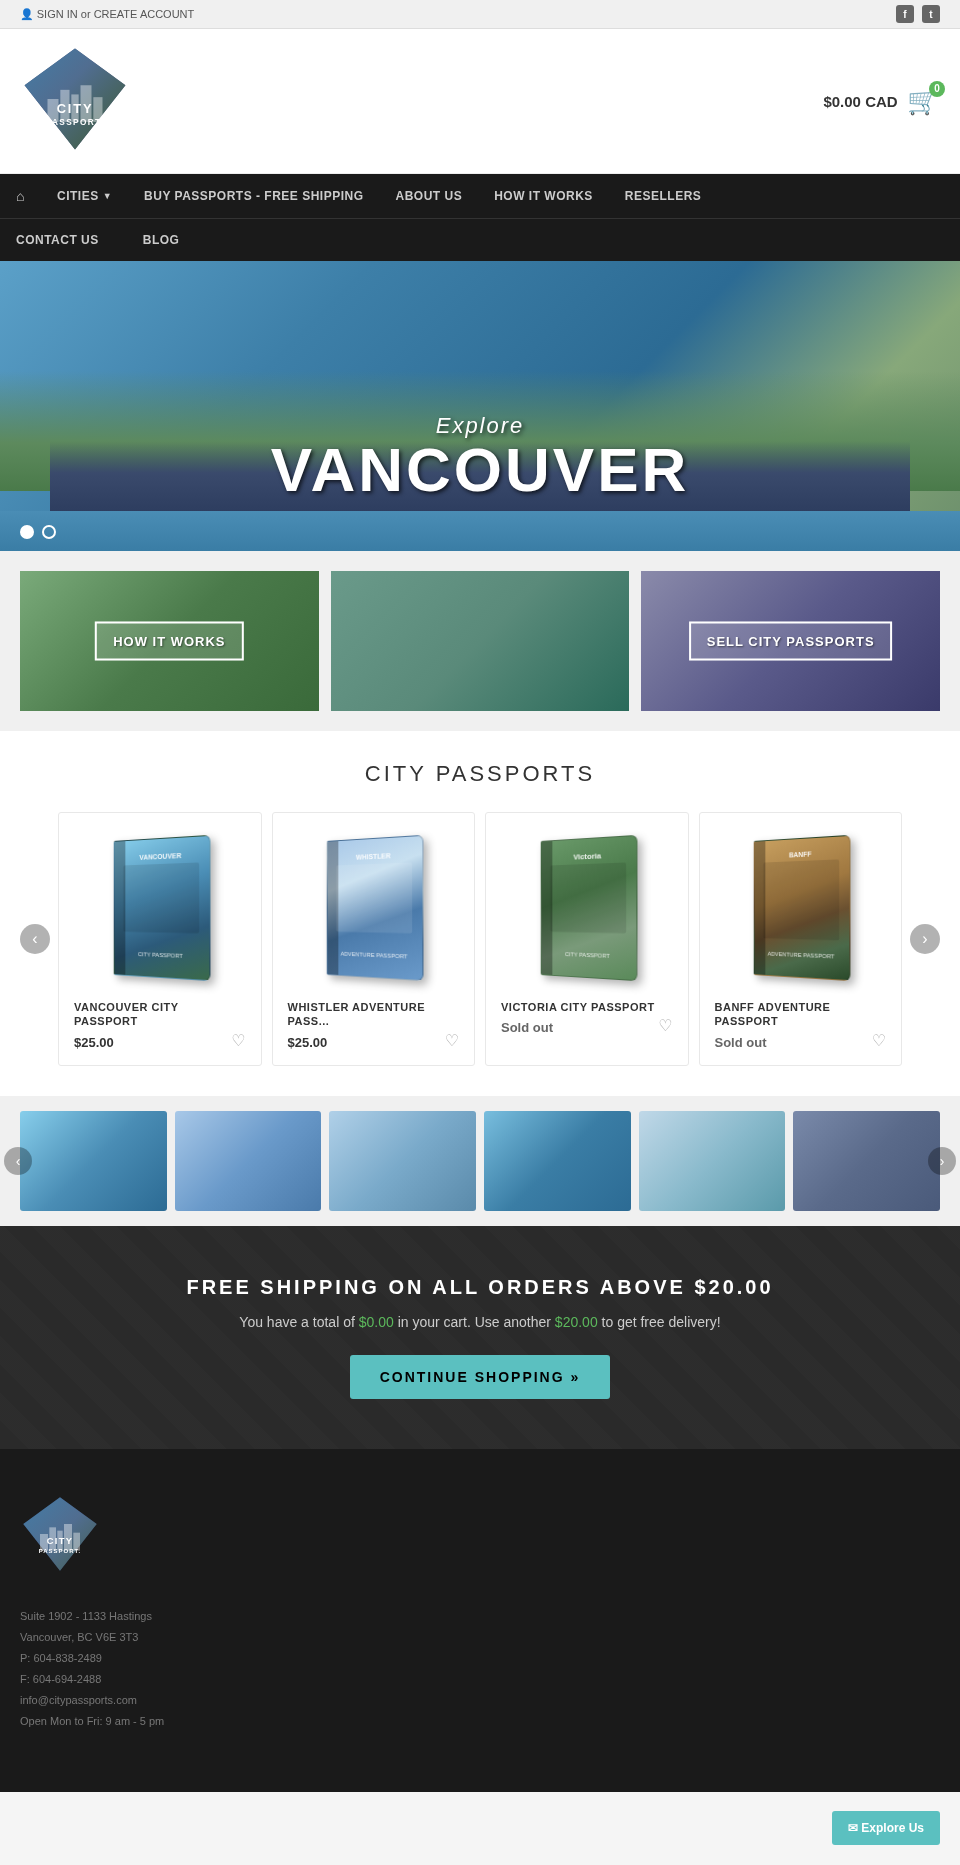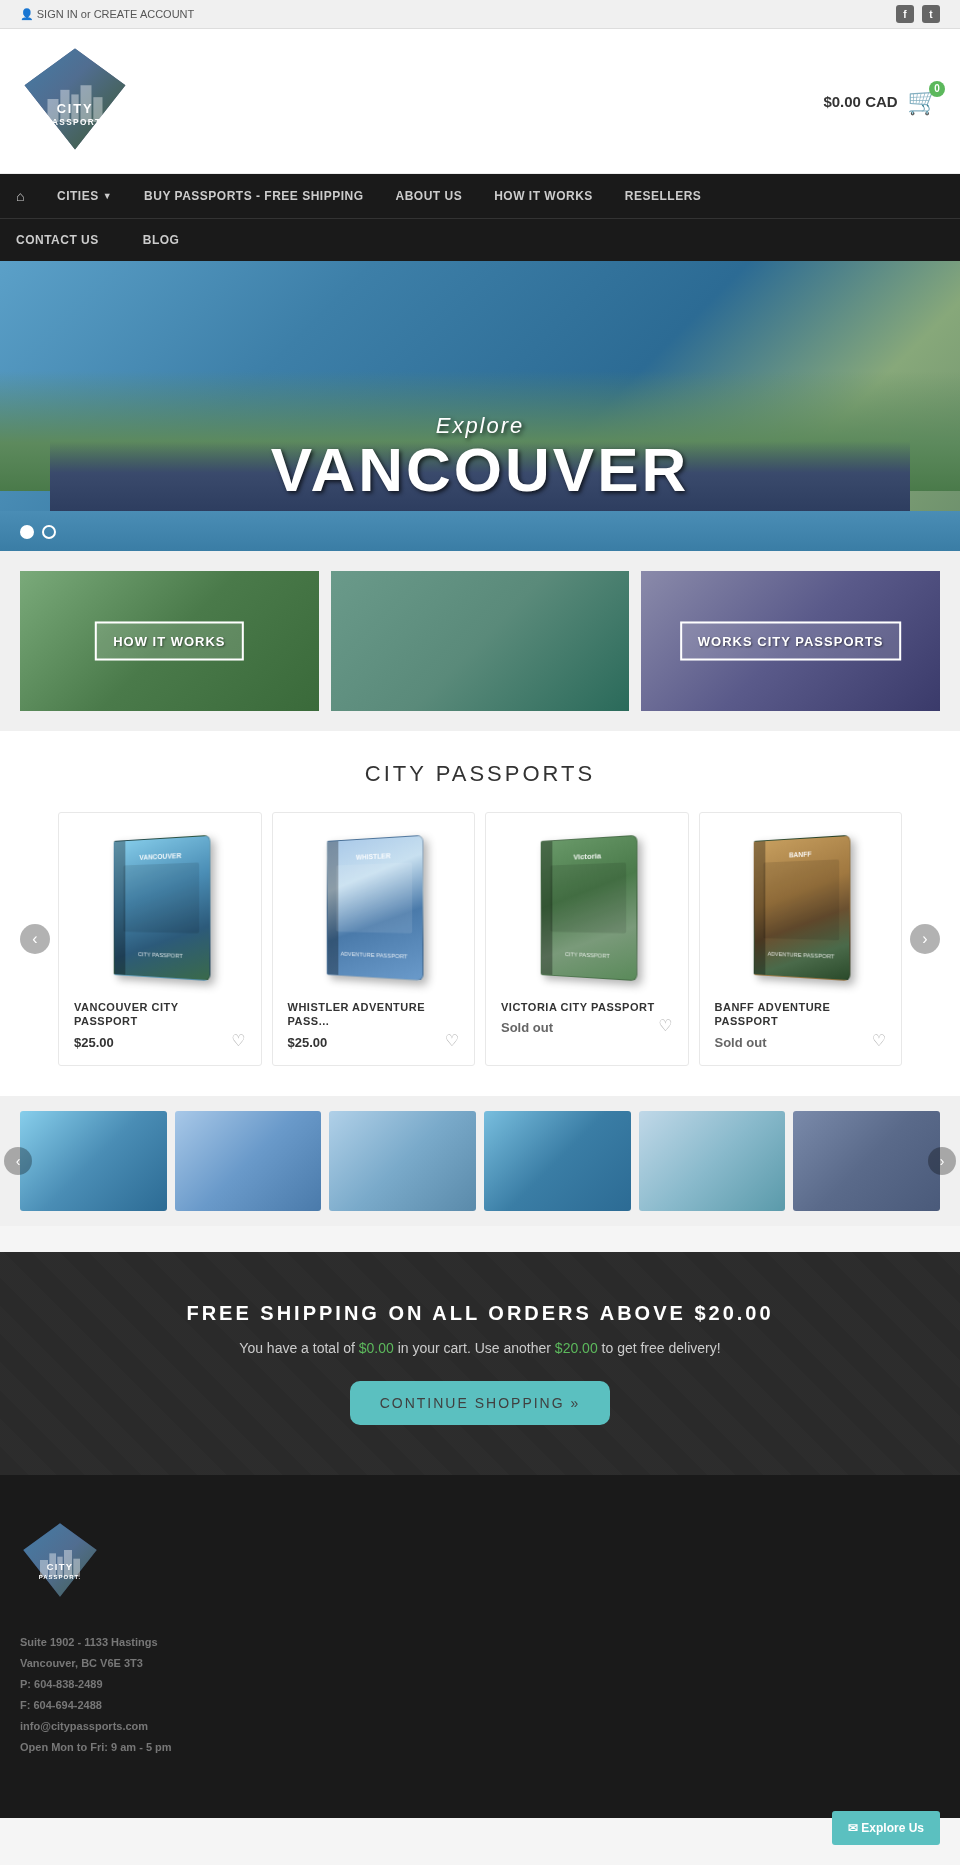--- a/index.html
+++ b/index.html
@@ -335,60 +335,59 @@
       background: #2a2a2a;
       background-image: repeating-linear-gradient(
         45deg,
         transparent,
         transparent 20px,
         rgba(255,255,255,0.01) 20px,
         rgba(255,255,255,0.01) 40px
       );
       padding: 50px 13px;
       text-align: center;
-      margin-top: 26px;
     }
     .shipping-title {
       color: white;
       font-size: 20px;
       font-weight: bold;
       letter-spacing: 3px;
       text-transform: uppercase;
       margin-bottom: 15px;
     }
     .shipping-subtitle {
       color: #ccc;
       font-size: 14px;
       margin-bottom: 25px;
     }
     .shipping-subtitle .amount { color: #5cb85c; }
     .continue-btn {
       background: #5bc0c0;
-      color: #404040;
+      color: #000000;
       border: none;
       padding: 14px 30px;
       font-size: 14px;
-      font-weight: normal;
+      font-weight: bold;
       letter-spacing: 2px;
       text-transform: uppercase;
       cursor: pointer;
-      border-radius: 10px;
+      border-radius: 3px;
     }
 
     
     .footer {
       background: #1a1a1a;
       padding: 40px 20px 60px;
       color: #888;
       font-size: 12px;
       line-height: 1.8;
     }
     .footer-logo { margin-bottom: 20px; }
     .footer-logo svg { width: 80px; }
-    .footer-info { color: #777; font-size: 11px; line-height: 1.9; font-weight: bold; }
+    .footer-info { color: #777; font-size: 11px; line-height: 1.9; }
 
     
     .contact-btn {
       position: fixed;
       bottom: 20px;
       right: 20px;
       background: #5bc0c0;
       color: white;
       padding: 10px 16px;
       font-size: 12px;
@@ -502,21 +501,21 @@
   <div class="feature-box feature-box-1">
     <div class="feature-box-bg"></div>
     <div class="feature-label">HOW IT
 WORKS</div>
   </div>
   <div class="feature-box feature-box-2">
     <div class="feature-box-bg"></div>
   </div>
   <div class="feature-box feature-box-3">
     <div class="feature-box-bg"></div>
-    <div class="feature-label">WORKS CITY
+    <div class="feature-label">SELL CITY
 PASSPORTS</div>
   </div>
 </div>
 
 <div class="city-passports-section">
   <h2 class="section-title">CITY PASSPORTS</h2>
   <div class="products-carousel">
     <button class="carousel-arrow">‹</button>
     <div class="products-grid">
 

